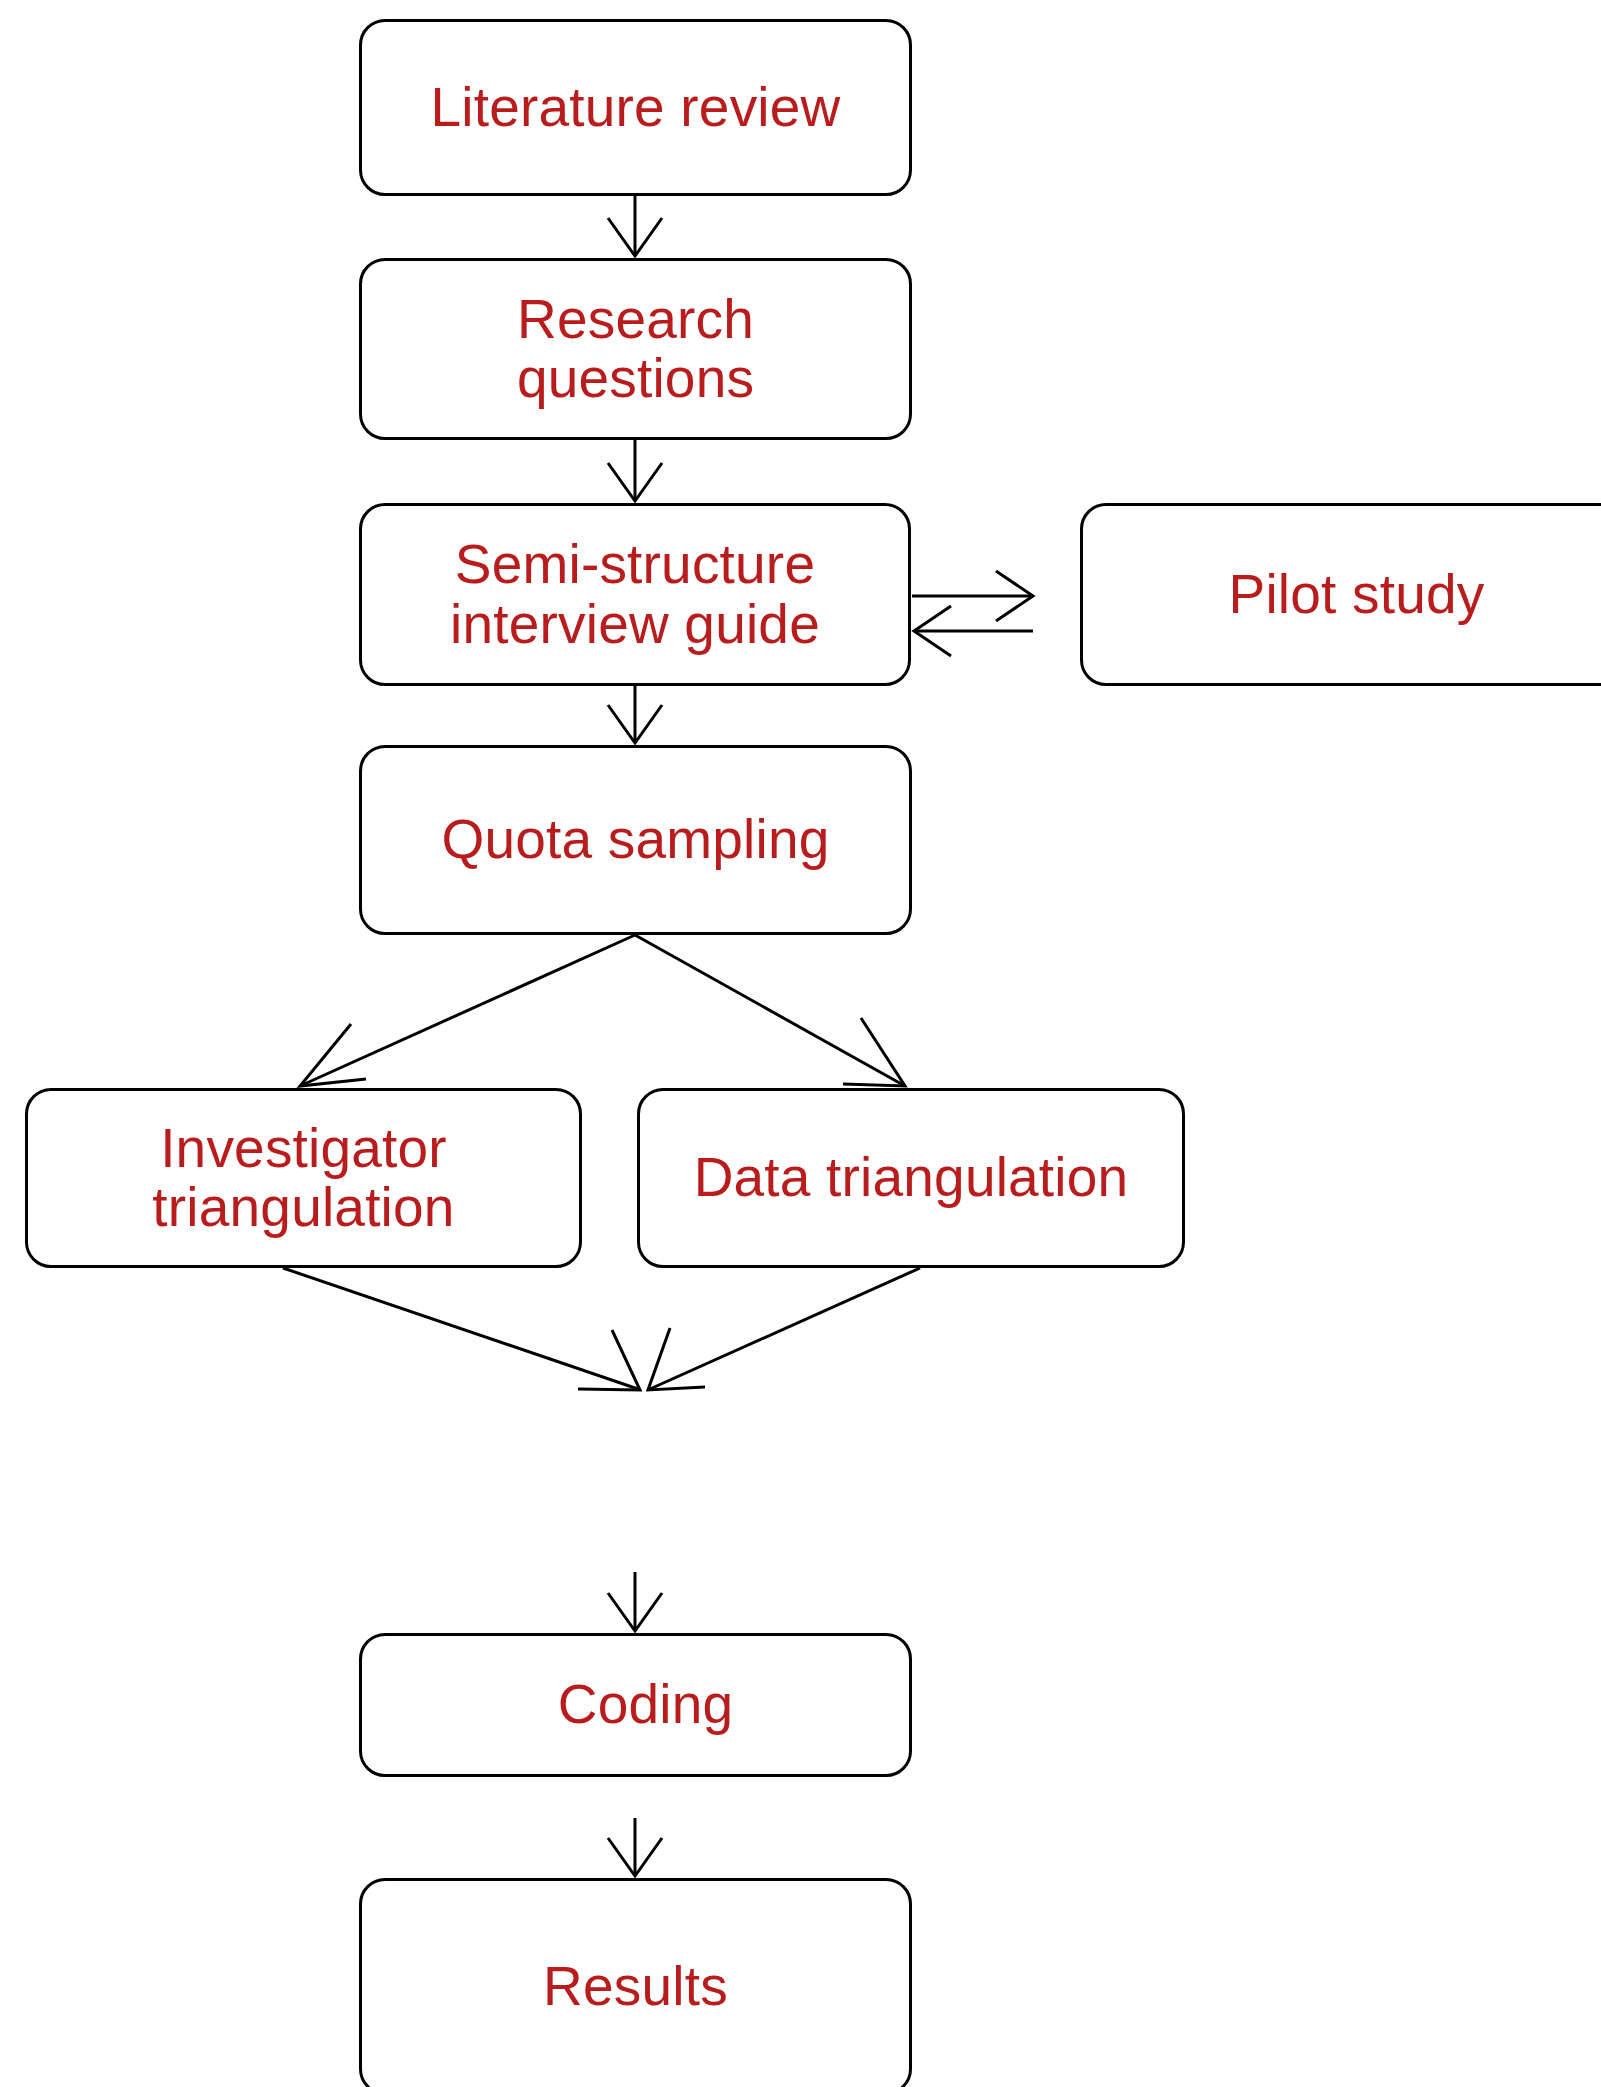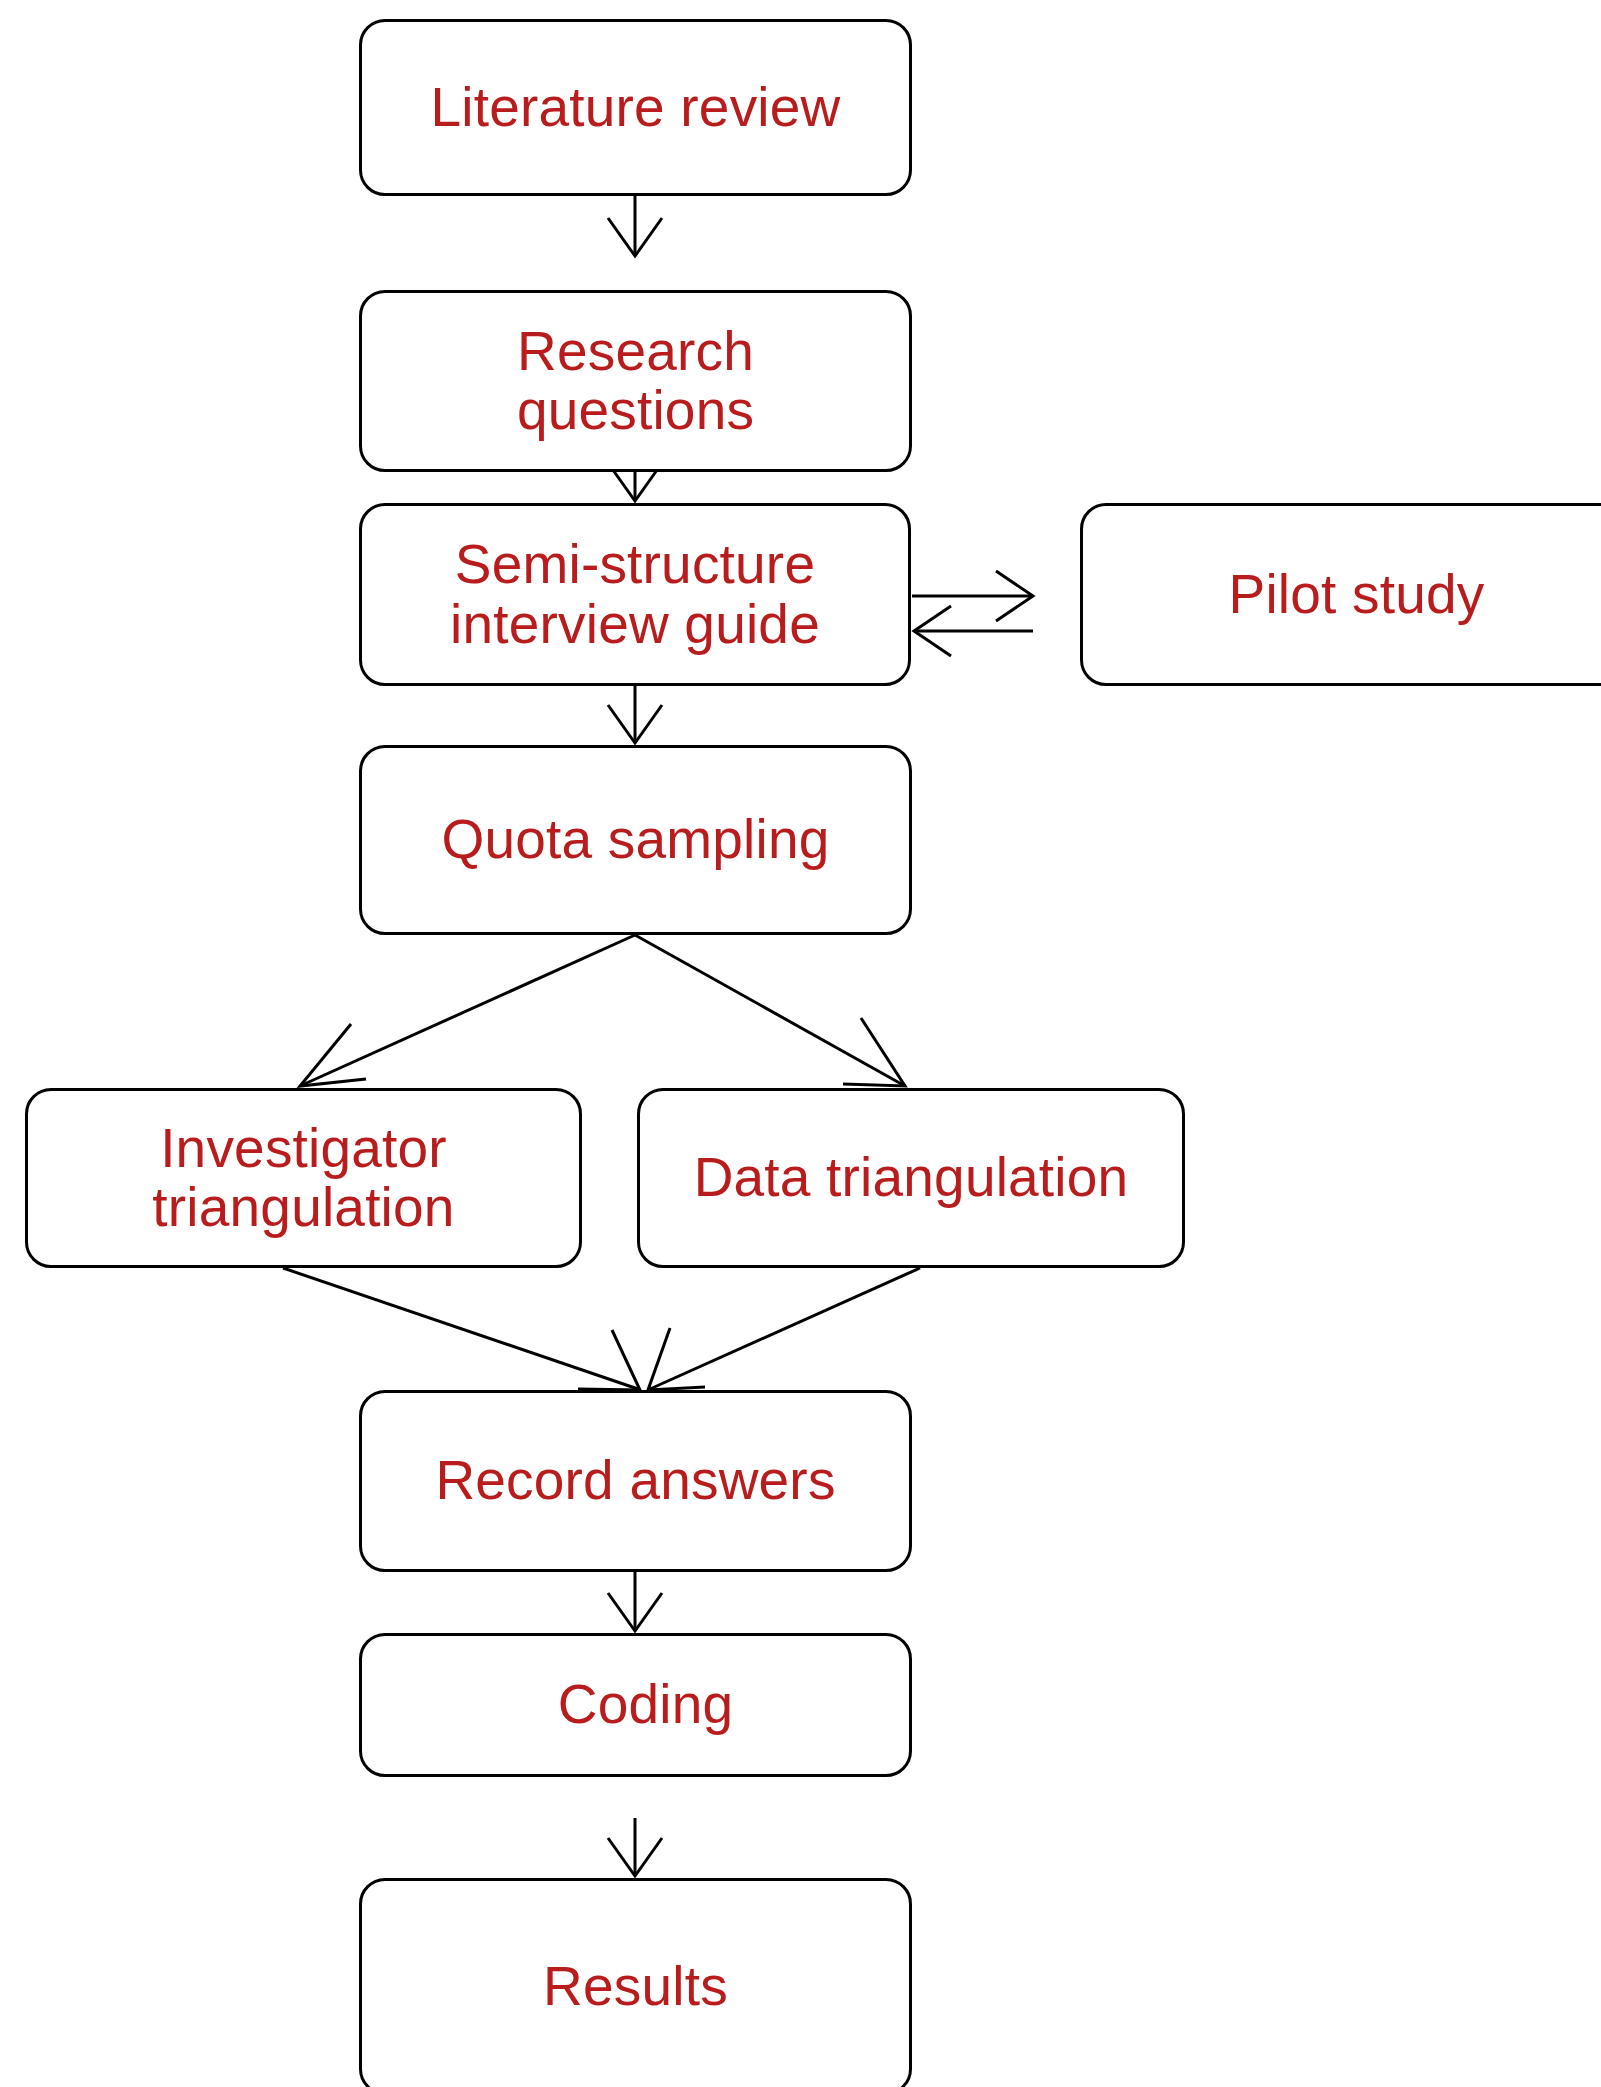--- a/index.html
+++ b/index.html
@@ -106,21 +106,21 @@
     <g>
       <line x1="635" y1="1818" x2="635" y2="1876" stroke="#000000" stroke-width="3"></line>
       <polyline points="608,1838 635,1876 662,1838" fill="none" stroke="#000000" stroke-width="3"></polyline>
     </g>
   </svg>
 
   <div class="node" style="left: 359px; top: 19px; width: 553px; height: 177px;">
     <span class="node-label">Literature review</span>
   </div>
 
-  <div class="node" style="left: 359px; top: 258px; width: 553px; height: 182px; margin-top: 32px;">
+  <div class="node" style="left: 359px; top: 258px; width: 553px; height: 182px;">
     <span class="node-label">Research
 questions</span>
   </div>
 
   <div class="node" style="left: 359px; top: 503px; width: 552px; height: 183px;">
     <span class="node-label">Semi-structure
 interview guide</span>
   </div>
 
   <div class="node" style="left: 1035px; top: 503px; width: 553px; height: 183px; margin-left: 45px;">
@@ -133,23 +133,20 @@
 
   <div class="node" style="left: 25px; top: 1088px; width: 557px; height: 180px;">
     <span class="node-label">Investigator
 triangulation</span>
   </div>
 
   <div class="node" style="left: 637px; top: 1088px; width: 548px; height: 180px;">
     <span class="node-label">Data triangulation</span>
   </div>
 
-  <div class="node" style="left: 359px; top: 1390px; width: 553px; height: 182px;">
-    <span class="node-label">Record answers</span>
-  </div>
 
   <div class="node" style="left: 359px; top: 1633px; width: 553px; height: 144px; padding-left: 20px;">
     <span class="node-label">Coding</span>
   </div>
 
   <div class="node" style="left: 359px; top: 1878px; width: 553px; height: 217px;">
     <span class="node-label">Results</span>
   </div>
 
 </div>

